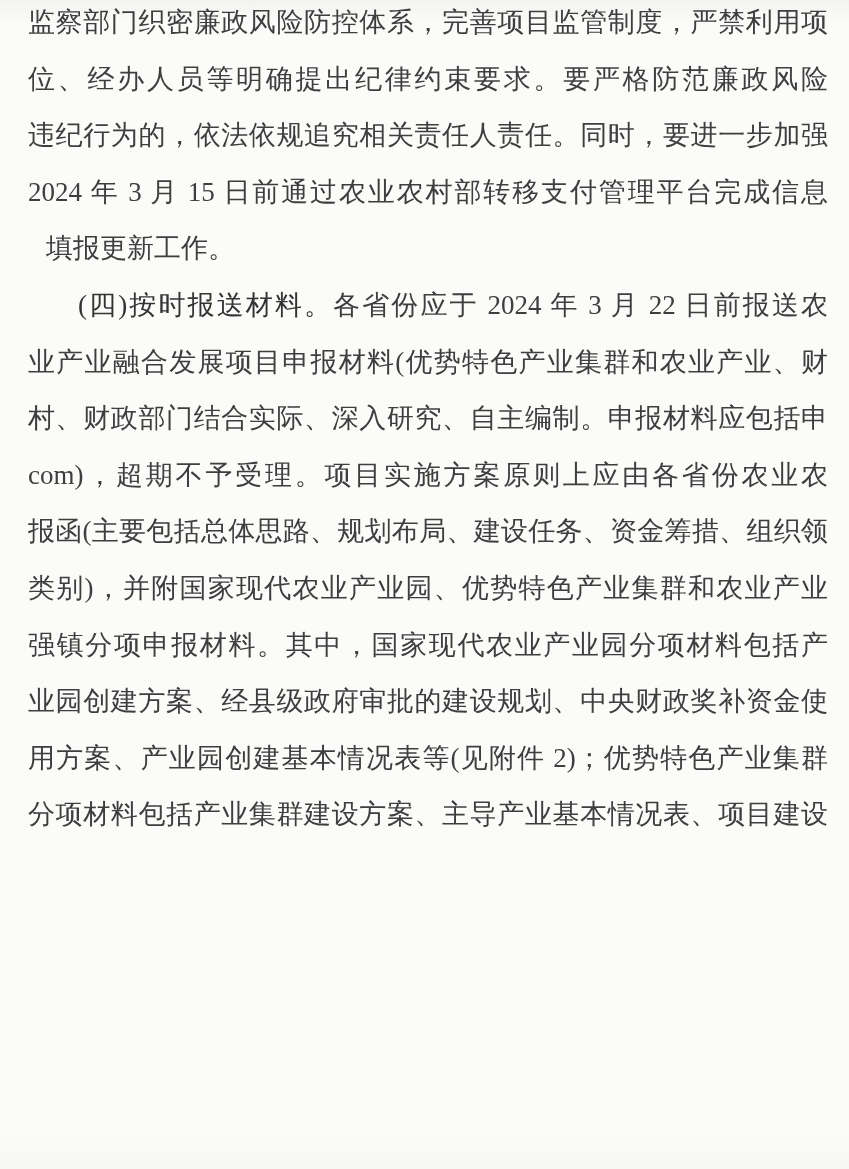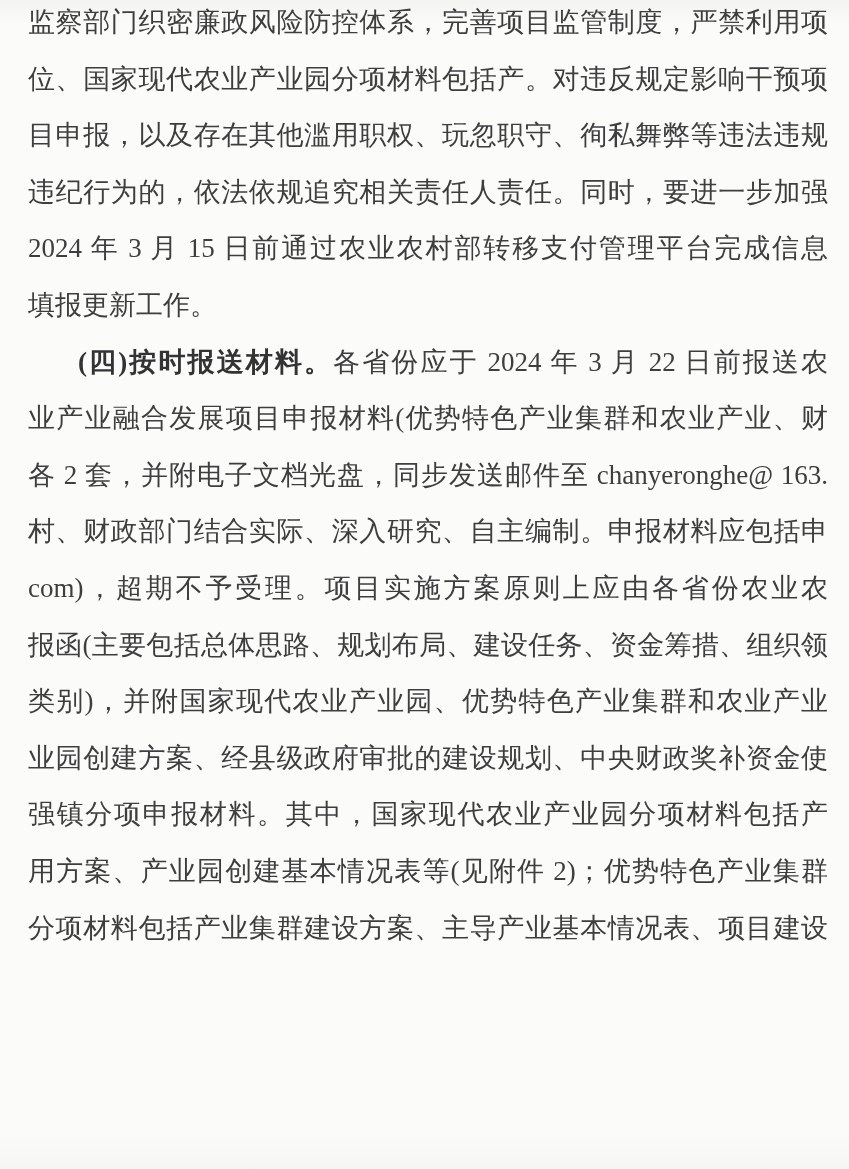--- a/index.html
+++ b/index.html
@@ -27,52 +27,51 @@
     height: 56.6px;
     line-height: 56.6px;
     text-align: justify;
     text-align-last: justify;
     overflow: hidden;
     white-space: normal;
   }
   .line.short {
     text-align: left;
     text-align-last: left;
+    margin-left: 18px;
   }
   .line.indent {
     text-indent: 50px;
   }
   .b {
-    font-weight: bold;
+    font-weight: normal;
     color: #333333;
   }
 </style>
 </head>
 <body>
 
 <div class="page">
 
   <div>
     <div class="line">监察部门织密廉政风险防控体系，完善项目监管制度，严禁利用项</div>
-    <div class="line">位、国家现代农业产业园分项材料包括产。对违反规定影响干预项</div>
-    <div class="line">目申报，以及存在其他滥用职权、玩忽职守、徇私舞弊等违法违规</div>
+    <div class="line">位、经办人员等明确提出纪律约束要求。要严格防范廉政风险</div>
     <div class="line">违纪行为的，依法依规追究相关责任人责任。同时，要进一步加强</div>
     <div class="line">2024 年 3 月 15 日前通过农业农村部转移支付管理平台完成信息</div>
     <div class="line short">填报更新工作。</div>
   </div>
 
   <div>
     <div class="line indent">
       <span class="b">(四)按时报送材料。</span><span>各省份应于 2024 年 3 月 22 日前报送农</span>
     </div>
     <div class="line">业产业融合发展项目申报材料(优势特色产业集群和农业产业、财</div>
-    <div class="line">各 2 套，并附电子文档光盘，同步发送邮件至 chanyeronghe@ 163.</div>
     <div class="line">村、财政部门结合实际、深入研究、自主编制。申报材料应包括申</div>
     <div class="line">com)，超期不予受理。项目实施方案原则上应由各省份农业农</div>
     <div class="line">报函(主要包括总体思路、规划布局、建设任务、资金筹措、组织领</div>
     <div class="line">类别)，并附国家现代农业产业园、优势特色产业集群和农业产业</div>
+    <div class="line">强镇分项申报材料。其中，国家现代农业产业园分项材料包括产</div>
     <div class="line">业园创建方案、经县级政府审批的建设规划、中央财政奖补资金使</div>
-    <div class="line">强镇分项申报材料。其中，国家现代农业产业园分项材料包括产</div>
     <div class="line">用方案、产业园创建基本情况表等(见附件 2)；优势特色产业集群</div>
     <div class="line">分项材料包括产业集群建设方案、主导产业基本情况表、项目建设</div>
   </div>
 
 </div>
 
 </body></html>

